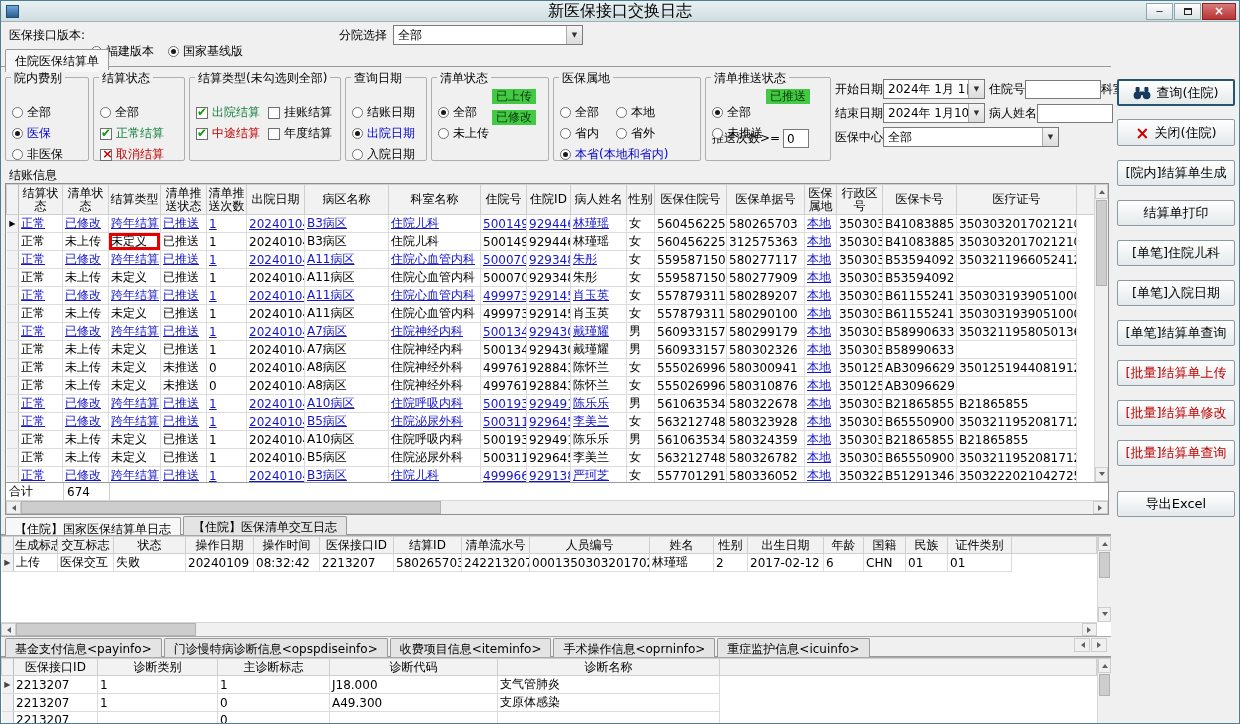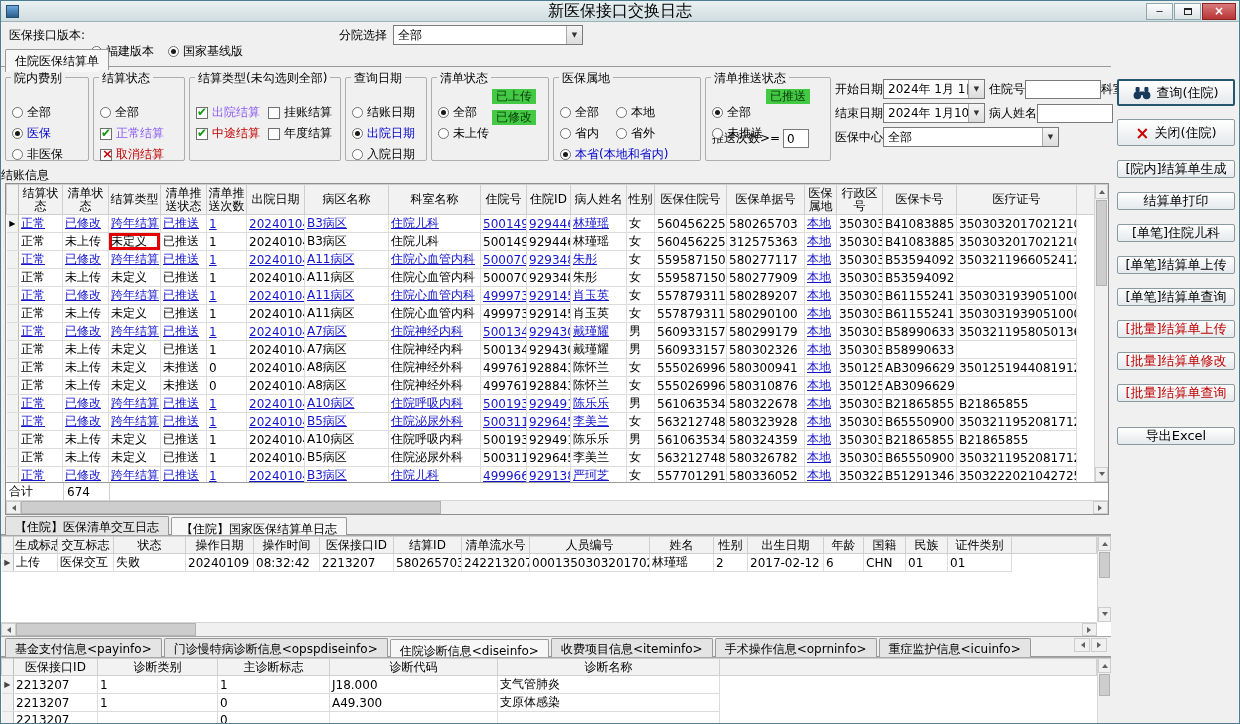--- a/index.html
+++ b/index.html
@@ -22,21 +22,21 @@
   .vrow{position:absolute;left:0;top:22px;width:100%;height:24px;display:flex;align-items:center;padding-left:8px;}
   .vrow .lbl{margin-right:6px;}
   
   .opt{display:inline-flex;align-items:center;gap:4px;cursor:pointer;white-space:nowrap;margin-top:32px;}
   .radio{width:11px;height:11px;border:1px solid #707070;border-radius:50%;background:#fff;position:relative;flex:0 0 auto;}
   .radio.on::after{content:"";position:absolute;left:2px;top:2px;right:2px;bottom:2px;border-radius:50%;background:#1a1a1a;}
   .check{width:12px;height:12px;border:1px solid #707070;background:#fff;position:relative;flex:0 0 auto;}
   .check.on::after{content:"✔";position:absolute;left:0px;top:-3px;font-size:12px;color:#0b9b0b;}
   .check.redx::after{content:"×";position:absolute;left:1px;top:-4px;font-size:13px;font-weight:bold;color:#cc0000;}
   .olabel.sel{color:#0000cc;}
-  .olabel.green{color:#8b5cf6;text-align:center;}
+  .olabel.green{color:#15803d;text-align:center;}
   .olabel.red{color:#c00000;}
   .chip{background:#44c944;color:#073807;padding:0 4px;height:15px;line-height:15px;display:inline-block;cursor:pointer;}
   .combo{height:20px;border:1px solid #7a7a7a;background:#fff;display:inline-flex;align-items:center;
     padding:0 18px 0 4px;position:relative;white-space:nowrap;overflow:hidden;cursor:pointer;}
   .combo .dd{position:absolute;right:0;top:0;bottom:0;width:16px;border-left:1px solid #aaa;
     background:linear-gradient(#f5f5f5,#dcdcdc);display:flex;align-items:center;justify-content:center;font-size:7px;color:#333;}
   .tinput{height:19px;border:1px solid #7a7a7a;background:#fff;font:inherit;padding:0 3px;}
   
   .tabstrip{height:20px;padding:1px 4px 0;border-bottom:1px solid #999;display:flex;align-items:flex-start;position:relative;}
   .tab{display:inline-block;padding:2px 9px 2px;border:1px solid #999;border-bottom:none;background:#e4e4e4;
@@ -49,21 +49,21 @@
   .rightcol{position:absolute;left:1110px;top:46px;width:130px;height:678px;}
   
   .filterpanel{height:100px;display:flex;align-items:flex-start;gap:4px;padding:10px 2px 2px 4px;}
   .gbox{border:1px solid #aeaeae;border-radius:2px;position:relative;height:84px;padding:8px 5px 2px 6px;flex:0 0 auto;}
   .gtitle{position:absolute;top:-8px;left:5px;background:#f0f0f0;padding:0 3px;white-space:nowrap;}
   .frow{height:21px;display:flex;align-items:center;gap:10px;white-space:nowrap;}
   .fieldsblock{flex:1 1 auto;padding-top:0;}
   .fieldsblock .frow{gap:0;height:24px;}
   .flabel{white-space:nowrap;}
   
-  .gridlabel{height:16px;}
+  .gridlabel{height:16px;padding-left:8px;}
   .gridframe{height:332px;border:1px solid #8f8f8f;margin:0 2px 0 4px;position:relative;background:#fff;display:flex;flex-direction:column;}
   .gviewport{height:298px;overflow:hidden;position:relative;}
   table.grid{border-collapse:collapse;table-layout:fixed;width:100%;background:#fff;}
   .grid th{background:#f2f2f2;border:1px solid #cfcfcf;font-weight:normal;text-align:center;
     white-space:pre-line;padding:0 1px;height:30px;font-size:12px;line-height:13px;overflow:hidden;}
   .grid2 th,.grid3 th{height:17px;white-space:nowrap;}
   .grid td{border-right:1px solid #dcdcdc;border-bottom:1px solid #dcdcdc;height:17px;padding:0 2px;
     white-space:nowrap;overflow:hidden;font-size:12px;}
   .grid td.selcell,.grid th.selcell{background:#f2f2f2;border-right:1px solid #bfbfbf;padding:0;text-align:center;font-size:8px;color:#444;}
   .grid th.filler{background:#f2f2f2;}
@@ -90,21 +90,21 @@
   .arr.u{border-bottom:4px solid #606060;margin-bottom:2px;}
   .arr.d{border-top:4px solid #606060;margin-top:2px;}
   
   .grid2area{height:102px;position:relative;background:#fff;border:1px solid #a8a8a8;border-left:none;border-right:none;overflow:hidden;}
   .grid2wrap{position:absolute;left:0;top:0;right:14px;bottom:14px;overflow:hidden;}
   .grid2hs{position:absolute;left:0;right:14px;bottom:0;}
   .grid2vs{bottom:14px;}
   .grid3area{height:68px;position:relative;background:#fff;border-top:1px solid #a8a8a8;overflow:hidden;}
   .grid3wrap{position:absolute;left:0;top:0;right:14px;bottom:0;overflow:hidden;}
   
-  .rbtn{display:flex;align-items:center;justify-content:center;gap:5px;height:18px;margin:14px 6px 0;
+  .rbtn{display:flex;align-items:center;justify-content:center;gap:5px;height:26px;margin:14px 6px 0;
     border:1px solid #8a9aa0;background:linear-gradient(#ffffff,#e4e9eb);border-radius:2px;font-size:13px;cursor:pointer;white-space:nowrap;}
   .rbtn:first-child{margin-top:32px;height:27px;}
   .rbtn:nth-child(2){margin-top:13px;height:27px;}
   .rbtn:last-child{margin-top:25px;}
   .rbtn.default{border:2px solid #26566e;}
   .rbtn.red span.blabel{color:#c00000;}
   .xicon{color:#cc0000;font-size:17px;font-weight:bold;line-height:14px;}
 </style>
 </head>
 <body>
@@ -757,22 +757,22 @@
             <span class="arr l"></span>
           </span>
         <span class="thumb" style="width:420px"></span>
         <span class="sbtn" style="margin-left:auto">
             <span class="arr r"></span>
           </span>
       </div>
     </div>
 
     <div class="tabstrip">
+        <span class="tab active">【住院】国家医保结算单日志</span>
         <span class="tab">【住院】医保清单交互日志</span>
-        <span class="tab active">【住院】国家医保结算单日志</span>
       </div>
 
     <div class="grid2area">
       <div class="grid2wrap">
         <table class="grid grid2" id="grid2">
             <colgroup>
               <col style="width: 12px;">
               <col style="width: 44px;">
               <col style="width: 56px;">
               <col style="width: 72px;">
@@ -853,21 +853,20 @@
         <span class="thumb" style="width:180px"></span>
         <span class="sbtn" style="margin-left:auto">
             <span class="arr r"></span>
           </span>
       </div>
     </div>
 
     <div class="tabstrip">
     <span class="tab">基金支付信息&lt;payinfo&gt;</span>
         <span class="tab">门诊慢特病诊断信息&lt;opspdiseinfo&gt;</span>
-        <span class="tab active">住院诊断信息&lt;diseinfo&gt;</span>
         <span class="tab">收费项目信息&lt;iteminfo&gt;</span>
         <span class="tab">手术操作信息&lt;oprninfo&gt;</span>
         <span class="tab">重症监护信息&lt;icuinfo&gt;</span>
         <span class="tabnav">
           <span class="sbtn">
             <span class="arr l"></span>
           </span>
           <span class="sbtn">
             <span class="arr r"></span>
           </span>
@@ -956,21 +955,21 @@
       <div class="rbtn">
         <span class="blabel">[院内]结算单生成</span>
       </div>
       <div class="rbtn">
         <span class="blabel">结算单打印</span>
       </div>
       <div class="rbtn">
         <span class="blabel">[单笔]住院儿科</span>
       </div>
       <div class="rbtn">
-        <span class="blabel">[单笔]结算单上传</span>
+        <span class="blabel">[单笔]入院日期</span>
       </div>
       <div class="rbtn">
         <span class="blabel">[单笔]结算单查询</span>
       </div>
       <div class="rbtn red">
         <span class="blabel">[批量]结算单上传</span>
       </div>
       <div class="rbtn red">
         <span class="blabel">[批量]结算单修改</span>
       </div>

